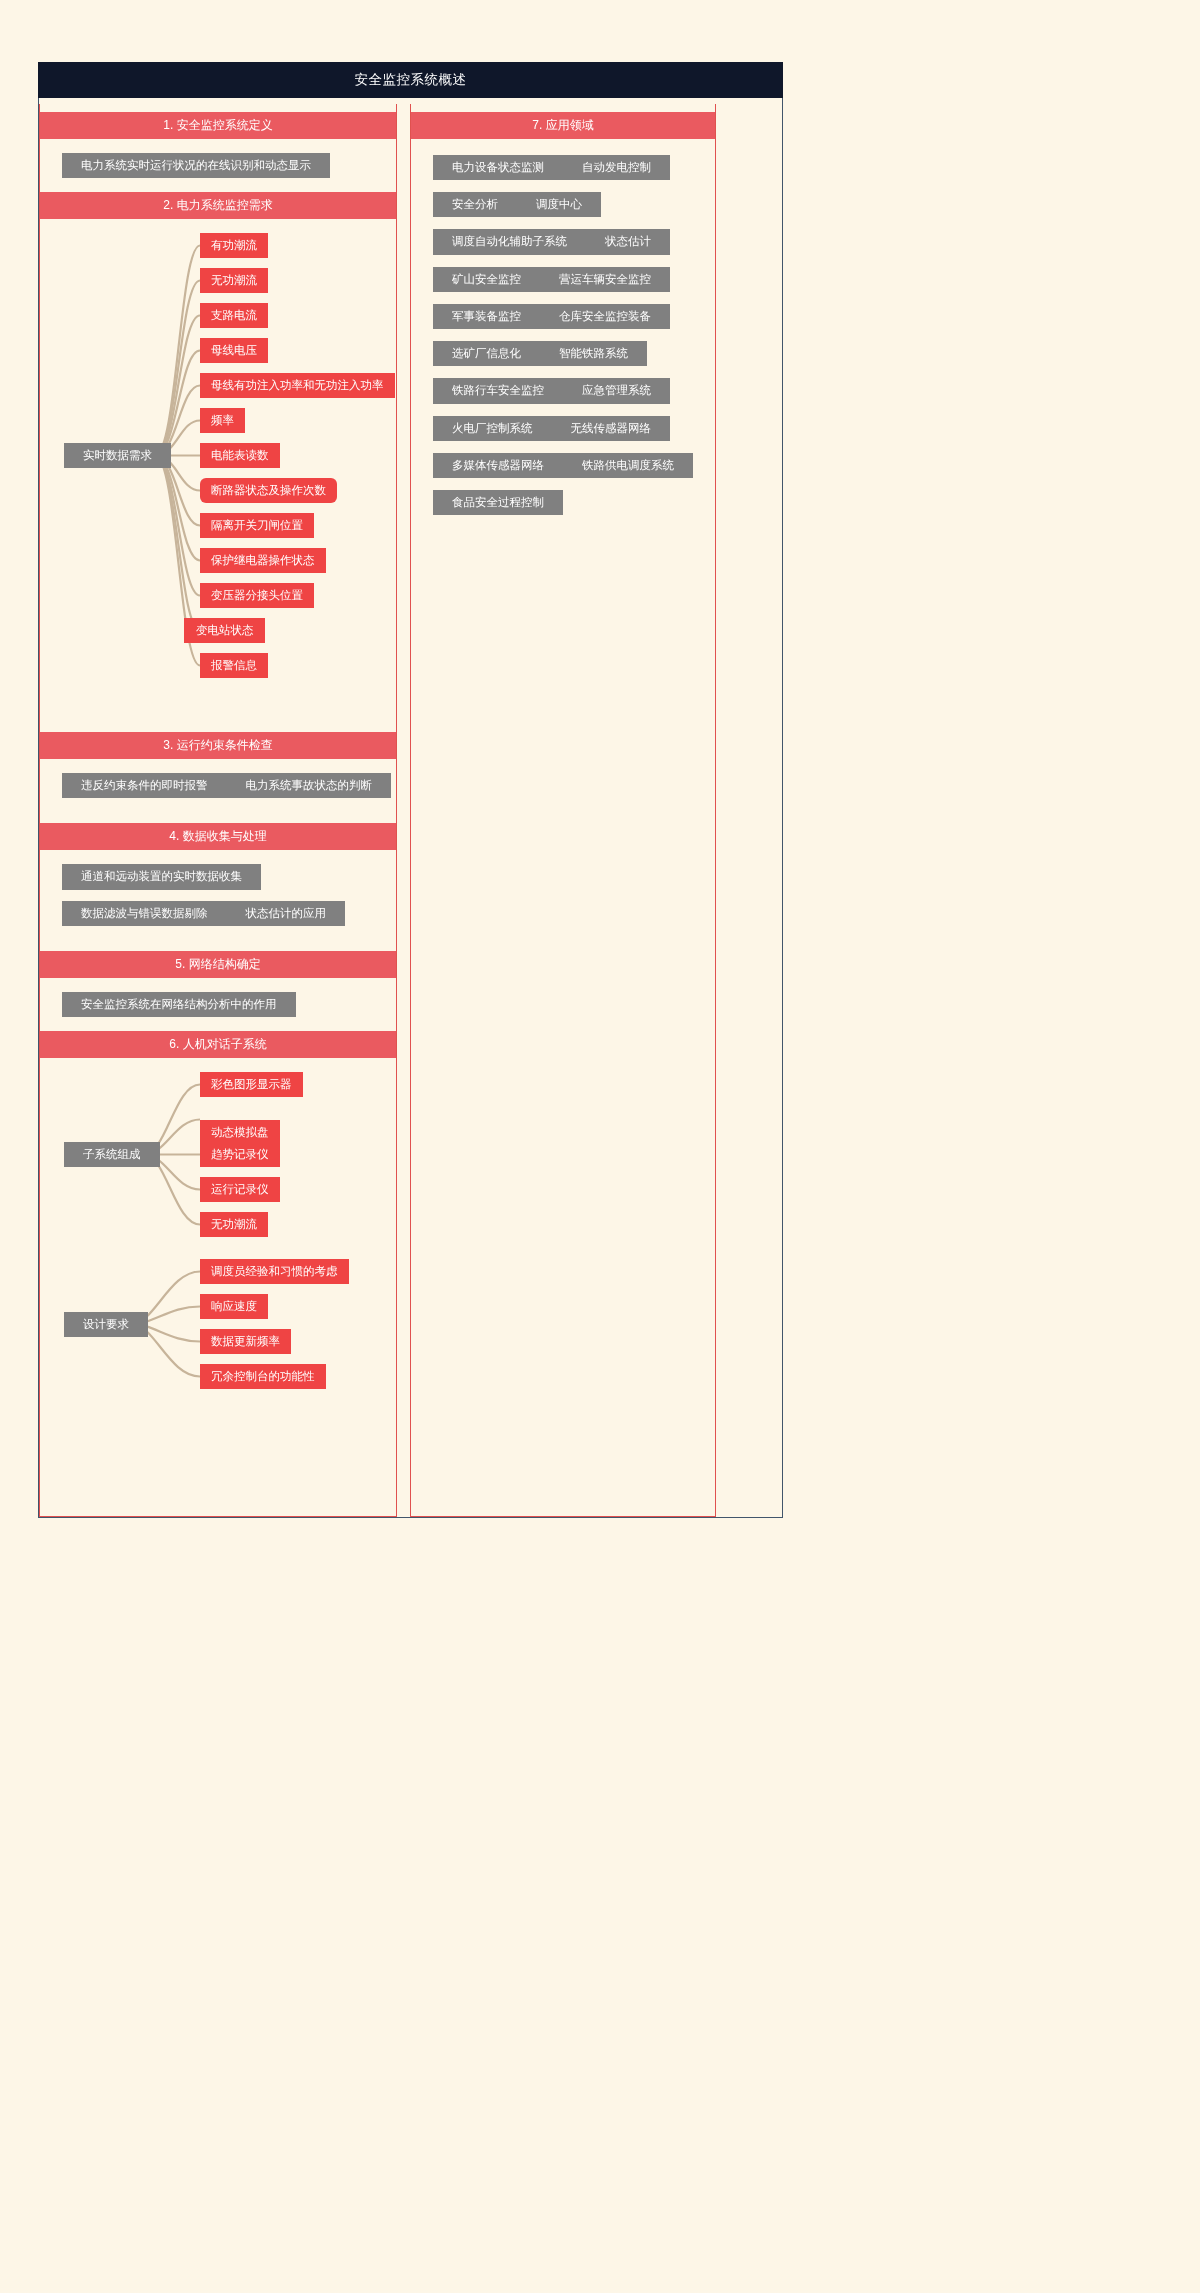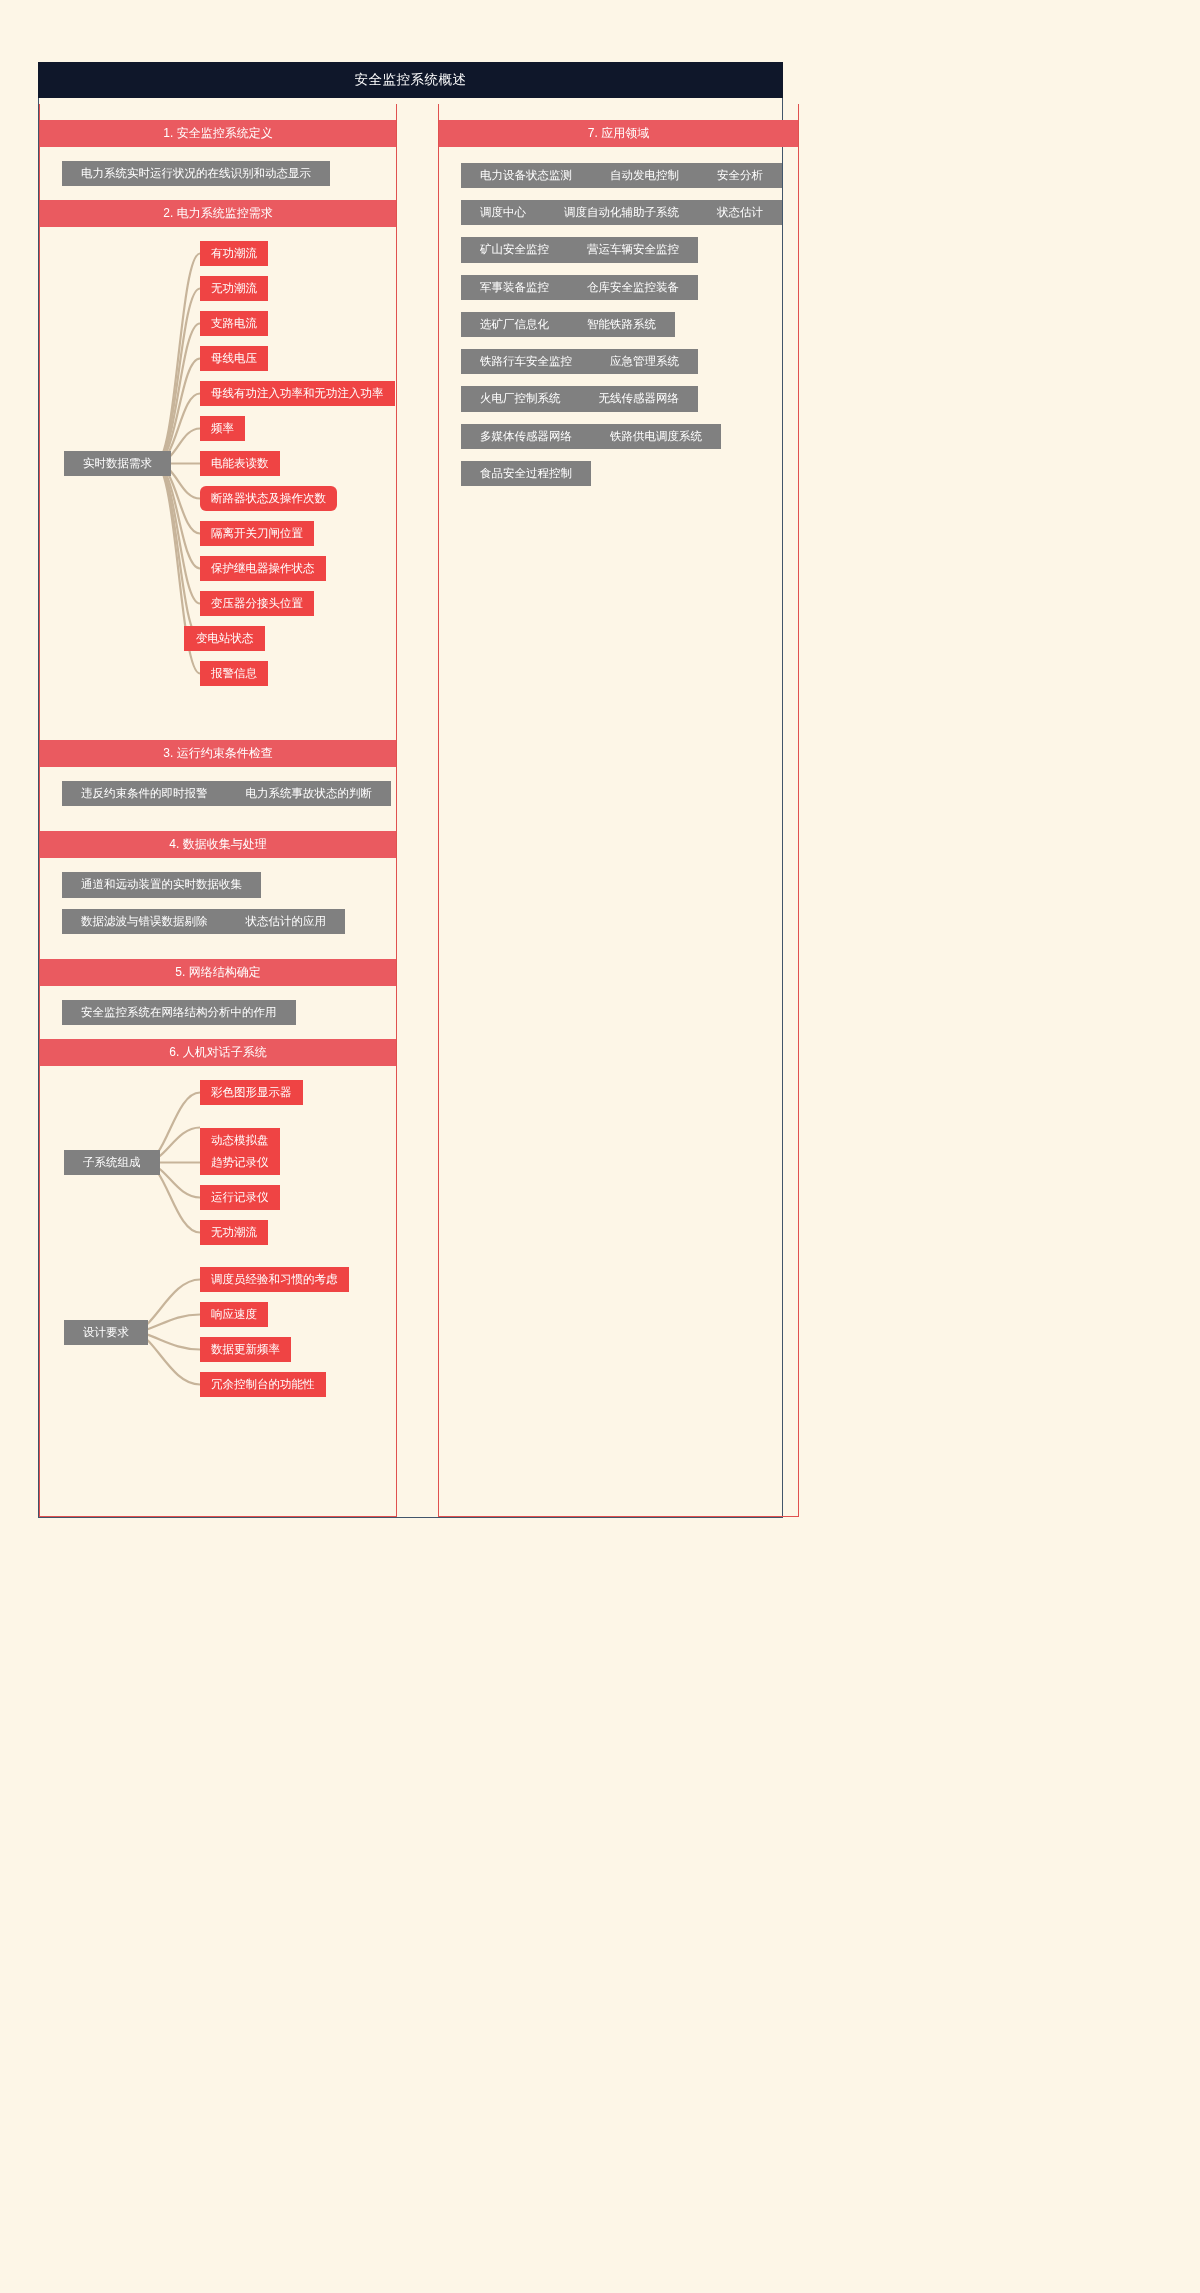--- a/index.html
+++ b/index.html
@@ -26,29 +26,29 @@
     font-size:13.5px;letter-spacing:.5px;
     box-sizing:border-box;
   }
 
   
   .col{
     position:absolute;top:104px;
     box-sizing:border-box;
   }
   .col-left{left:39px;width:358px;height:1413px;border:1px solid #e0514f;border-top:none;}
-  .col-right{left:438px;width:361px;height:1413px;border:1px solid #e0514f;border-top:none;}
+  .col-right{left:410px;width:306px;height:1413px;border:1px solid #e0514f;border-top:none;}
 
   .secthead{
     background:#ea5a60;color:#ffffff;
     height:27px;line-height:27px;text-align:center;
     font-size:12px;
     width:100%;
   }
-  .secthead.first{margin-top:16px;}
+  .secthead.first{margin-top:8px;}
 
   .sectbody{position:relative;width:100%;}
 
   
   .gbox{
     display:inline-block;
     background:#808080;color:#ffffff;
     font-size:11.5px;
     padding:6px 19px;
     white-space:nowrap;

